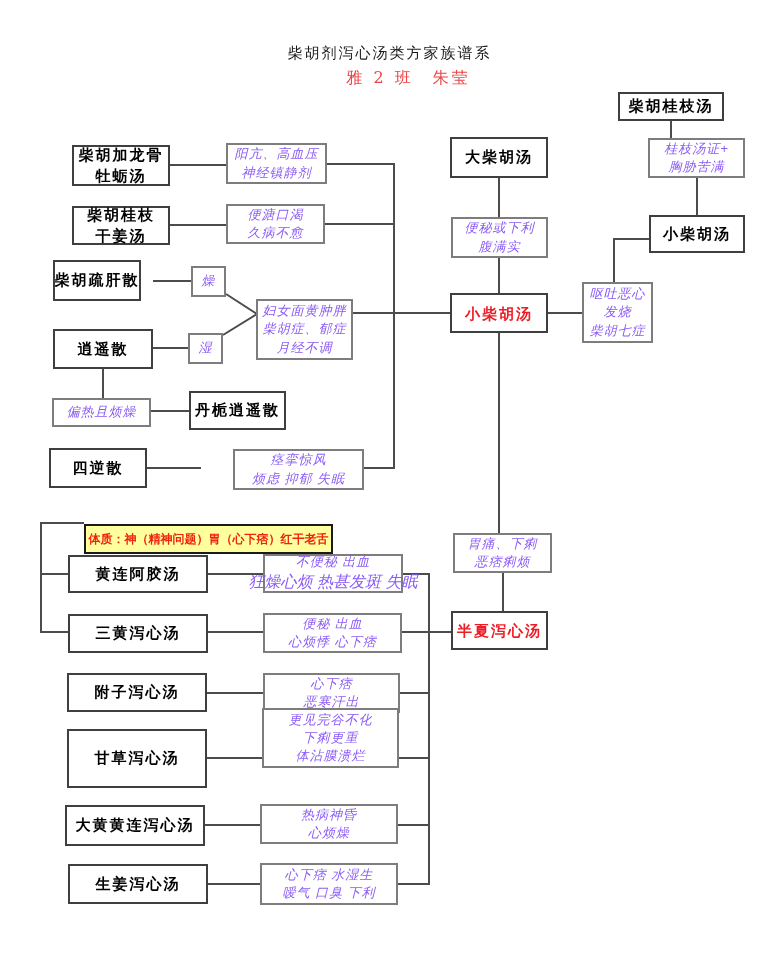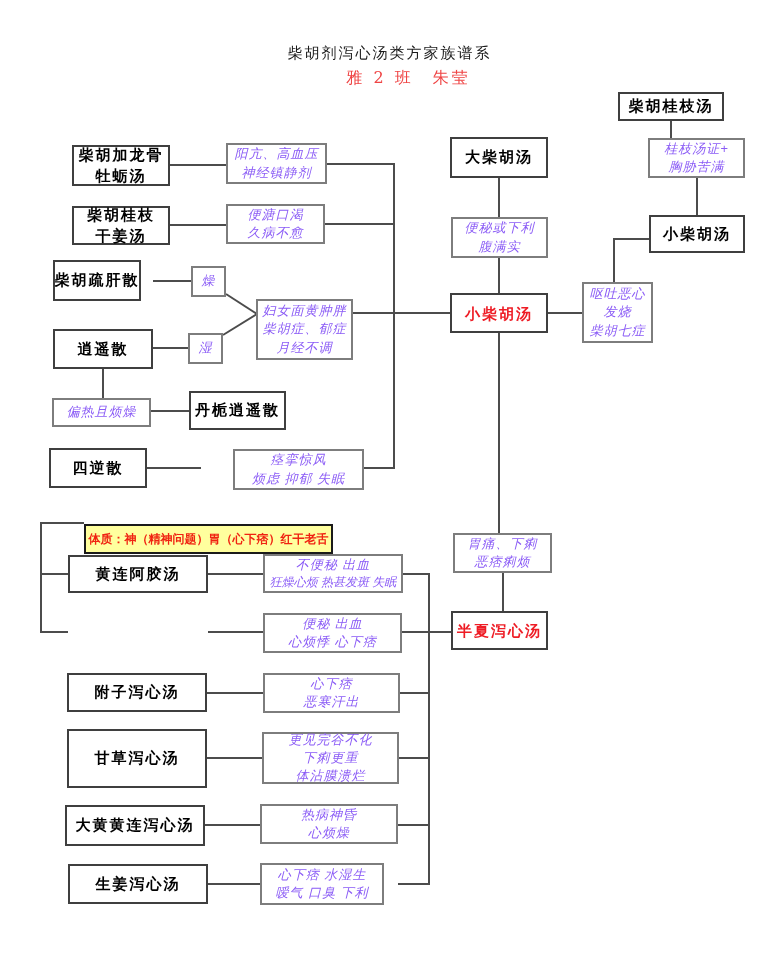--- a/index.html
+++ b/index.html
@@ -10,21 +10,21 @@
   .subtitle{position:absolute;left:0;top:68px;width:779px;text-align:center;
          font-family:"DejaVu Serif",serif;font-size:16px;letter-spacing:3px;color:#ef4444;padding-left:19px;}
   .box{position:absolute;background:#fff;display:flex;flex-direction:column;
        align-items:center;justify-content:center;box-sizing:border-box;text-align:center;}
   .box span{white-space:nowrap;display:block;line-height:1.4;}
   .name{border:2px solid #3f3f3f;color:#000;font-weight:bold;font-size:15px;letter-spacing:2px;
         font-family:"DejaVu Serif",serif;}
   .sym{border:2px solid #7d7d7d;color:#8b5cf6;font-size:13px;letter-spacing:1px;font-style:italic;}
   .redname{border:2px solid #3f3f3f;color:#ee1c25;font-weight:bold;font-size:15px;letter-spacing:2px;}
   .hl{border:2px solid #1a1a1a;background:#ffff9e;color:#f02311;font-weight:bold;font-size:12px;}
-  .sm{font-size:12px;letter-spacing:0;}
+  .sm{font-size:16px;letter-spacing:0;}
   .ln{position:absolute;background:#4c4c4c;}
   .lh{height:2px;}
   .lv{width:2px;}
   svg.diag{position:absolute;left:0;top:0;pointer-events:none;}
 </style>
 </head>
 <body>
 
 <div id="canvas">
 
@@ -166,47 +166,50 @@
     <span>体质：神（精神问题）胃（心下痞）红干老舌</span>
   </div>
 
   <div class="box name" style="left:68px;top:555px;width:140px;height:38px;">
     <span>黄连阿胶汤</span>
   </div>
   <div class="box sym" style="left:263px;top:554px;width:140px;height:39px;">
     <span>不便秘 出血</span>
     <span class="sm">狂燥心烦 热甚发斑 失眠</span>
   </div>
+  <div class="box name" style="left:68px;top:614px;width:140px;height:39px;">
+    <span>三黄泻心汤</span>
+  </div>
   <div class="box sym" style="left:263px;top:613px;width:139px;height:40px;">
     <span>便秘 出血</span>
     <span>心烦悸 心下痞</span>
   </div>
   <div class="box name" style="left:67px;top:673px;width:140px;height:39px;">
     <span>附子泻心汤</span>
   </div>
   <div class="box sym" style="left:263px;top:673px;width:137px;height:40px;">
     <span>心下痞</span>
     <span>恶寒汗出</span>
   </div>
   <div class="box name" style="left:67px;top:729px;width:140px;height:59px;">
     <span>甘草泻心汤</span>
   </div>
-  <div class="box sym" style="left:262px;top:732px;width:137px;height:52px;text-align:right;">
+  <div class="box sym" style="left:262px;top:708px;width:137px;height:60px;text-align:right;">
     <span>更见完谷不化</span>
     <span>下痢更重</span>
     <span>体沾膜溃烂</span>
   </div>
   <div class="box name" style="left:65px;top:805px;width:140px;height:41px;">
     <span>大黄黄连泻心汤</span>
   </div>
   <div class="box sym" style="left:260px;top:804px;width:138px;height:40px;">
     <span>热病神昏</span>
     <span>心烦燥</span>
   </div>
   <div class="box name" style="left:68px;top:864px;width:140px;height:40px;">
     <span>生姜泻心汤</span>
   </div>
-  <div class="box sym" style="left:260px;top:863px;width:124px;height:42px;">
+  <div class="box sym" style="left:260px;top:863px;width:138px;height:42px;">
     <span>心下痞 水湿生</span>
     <span>嗳气 口臭 下利</span>
   </div>
 
 </div>
 
 </body></html>

